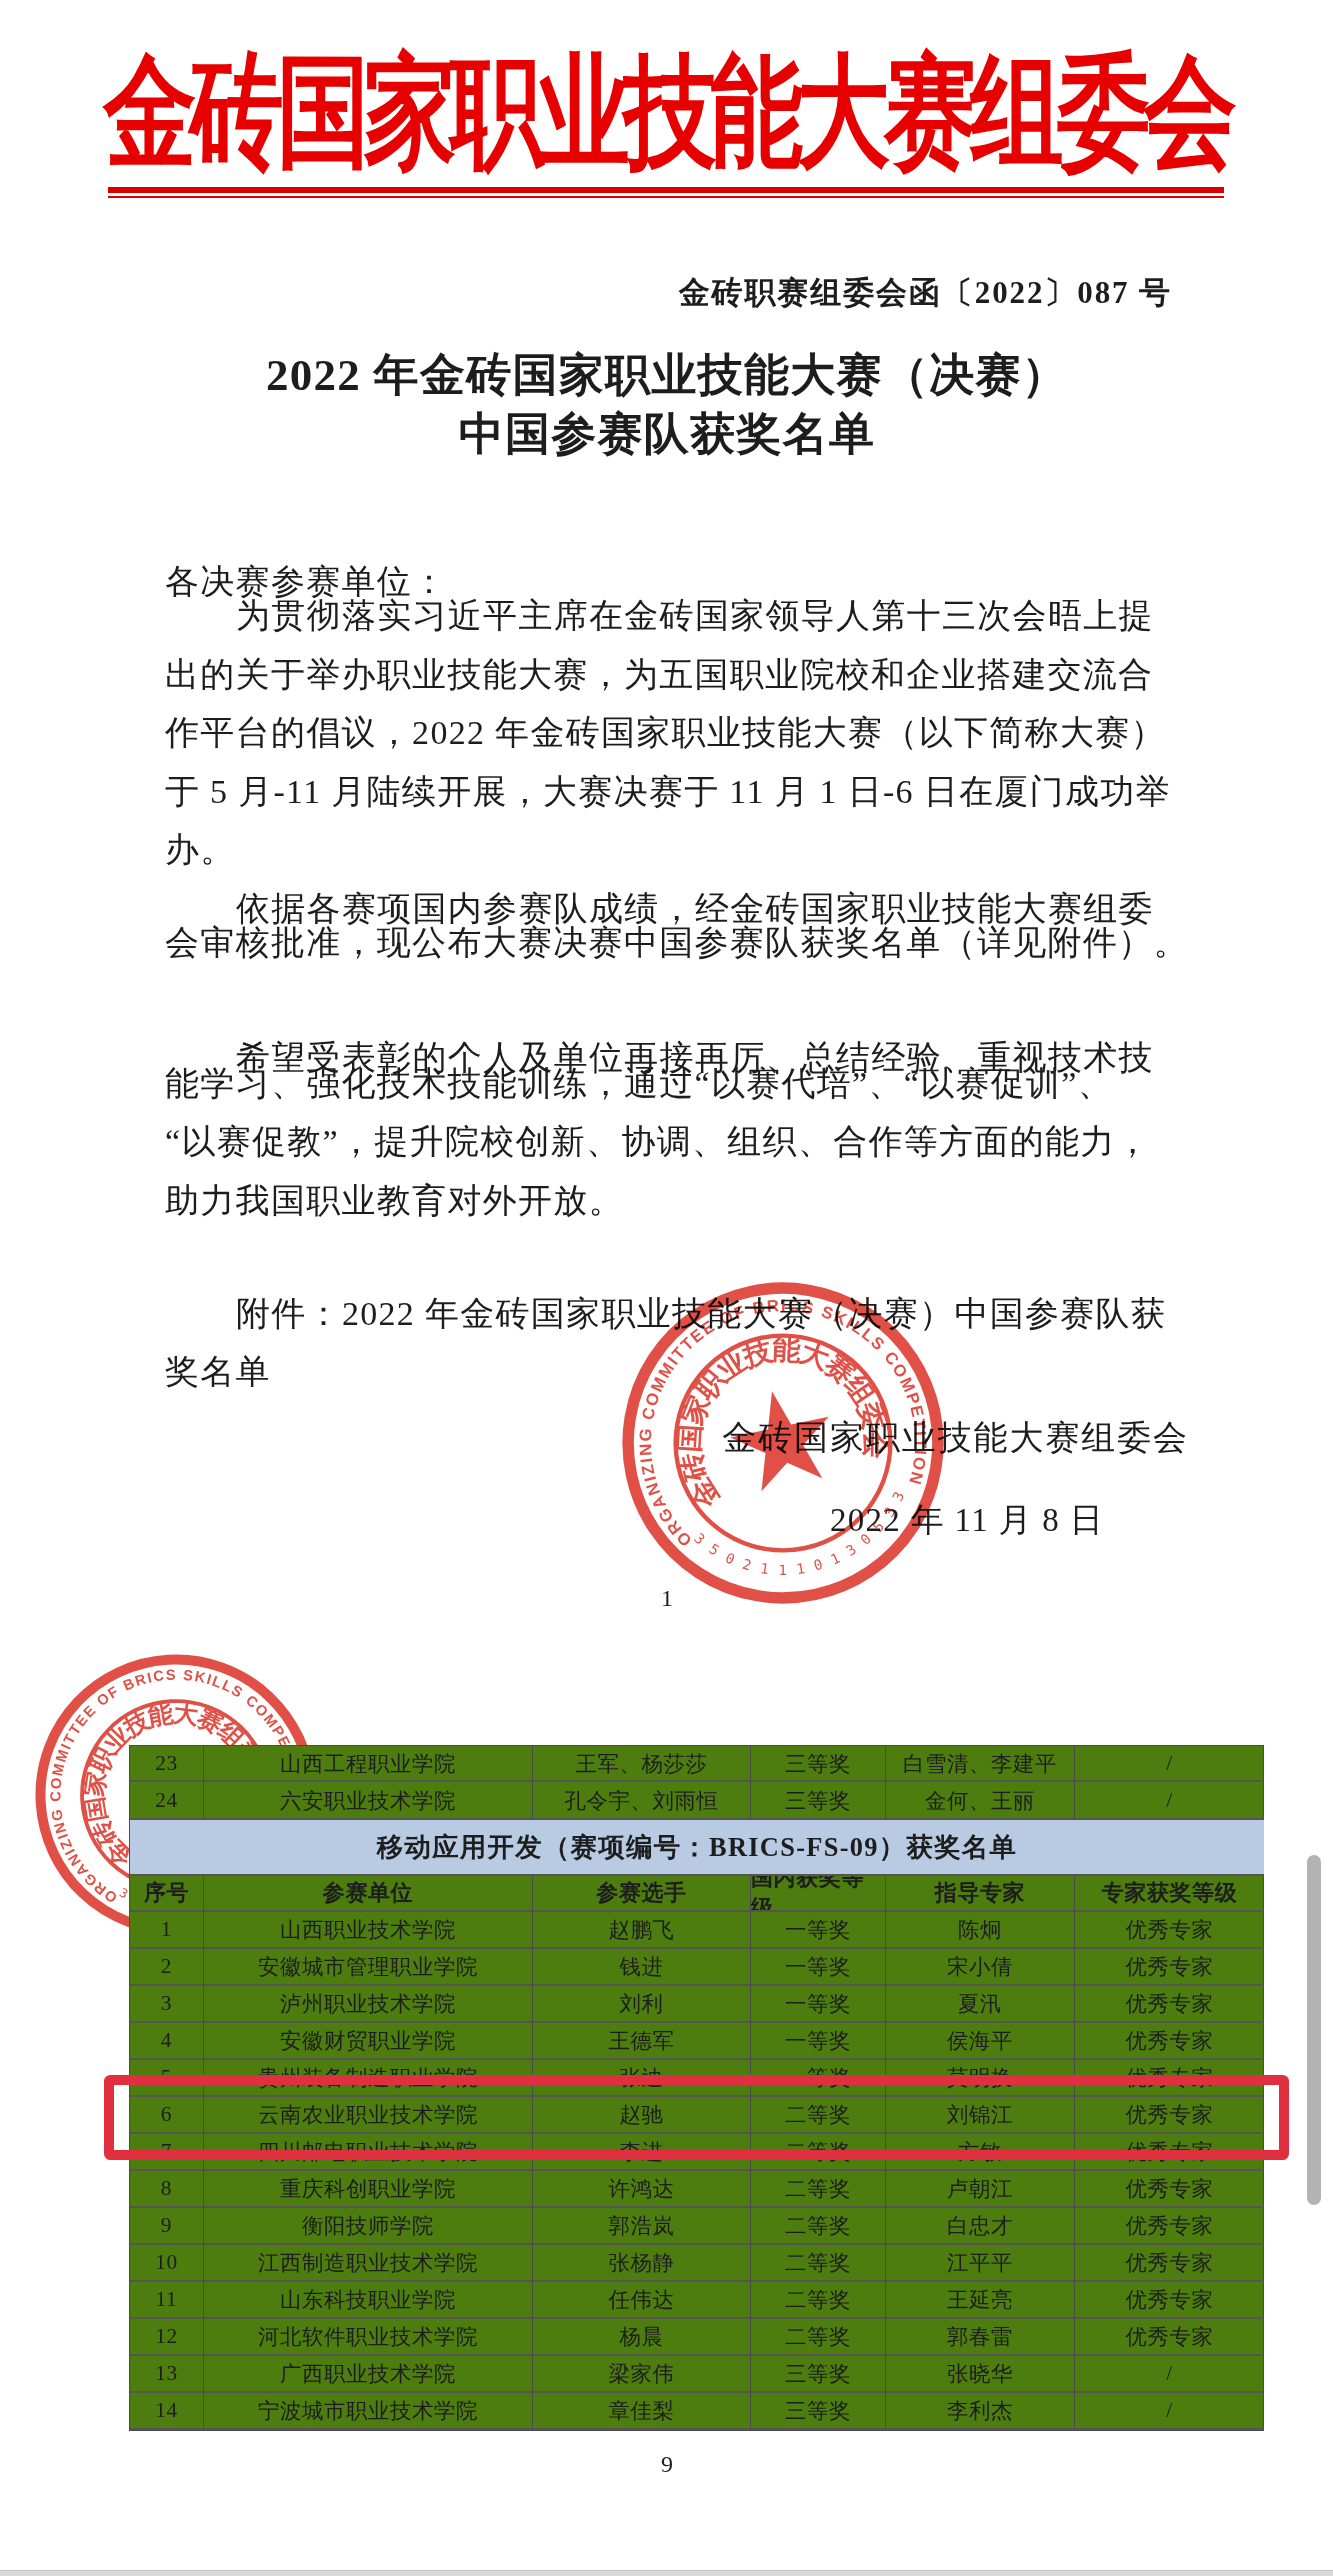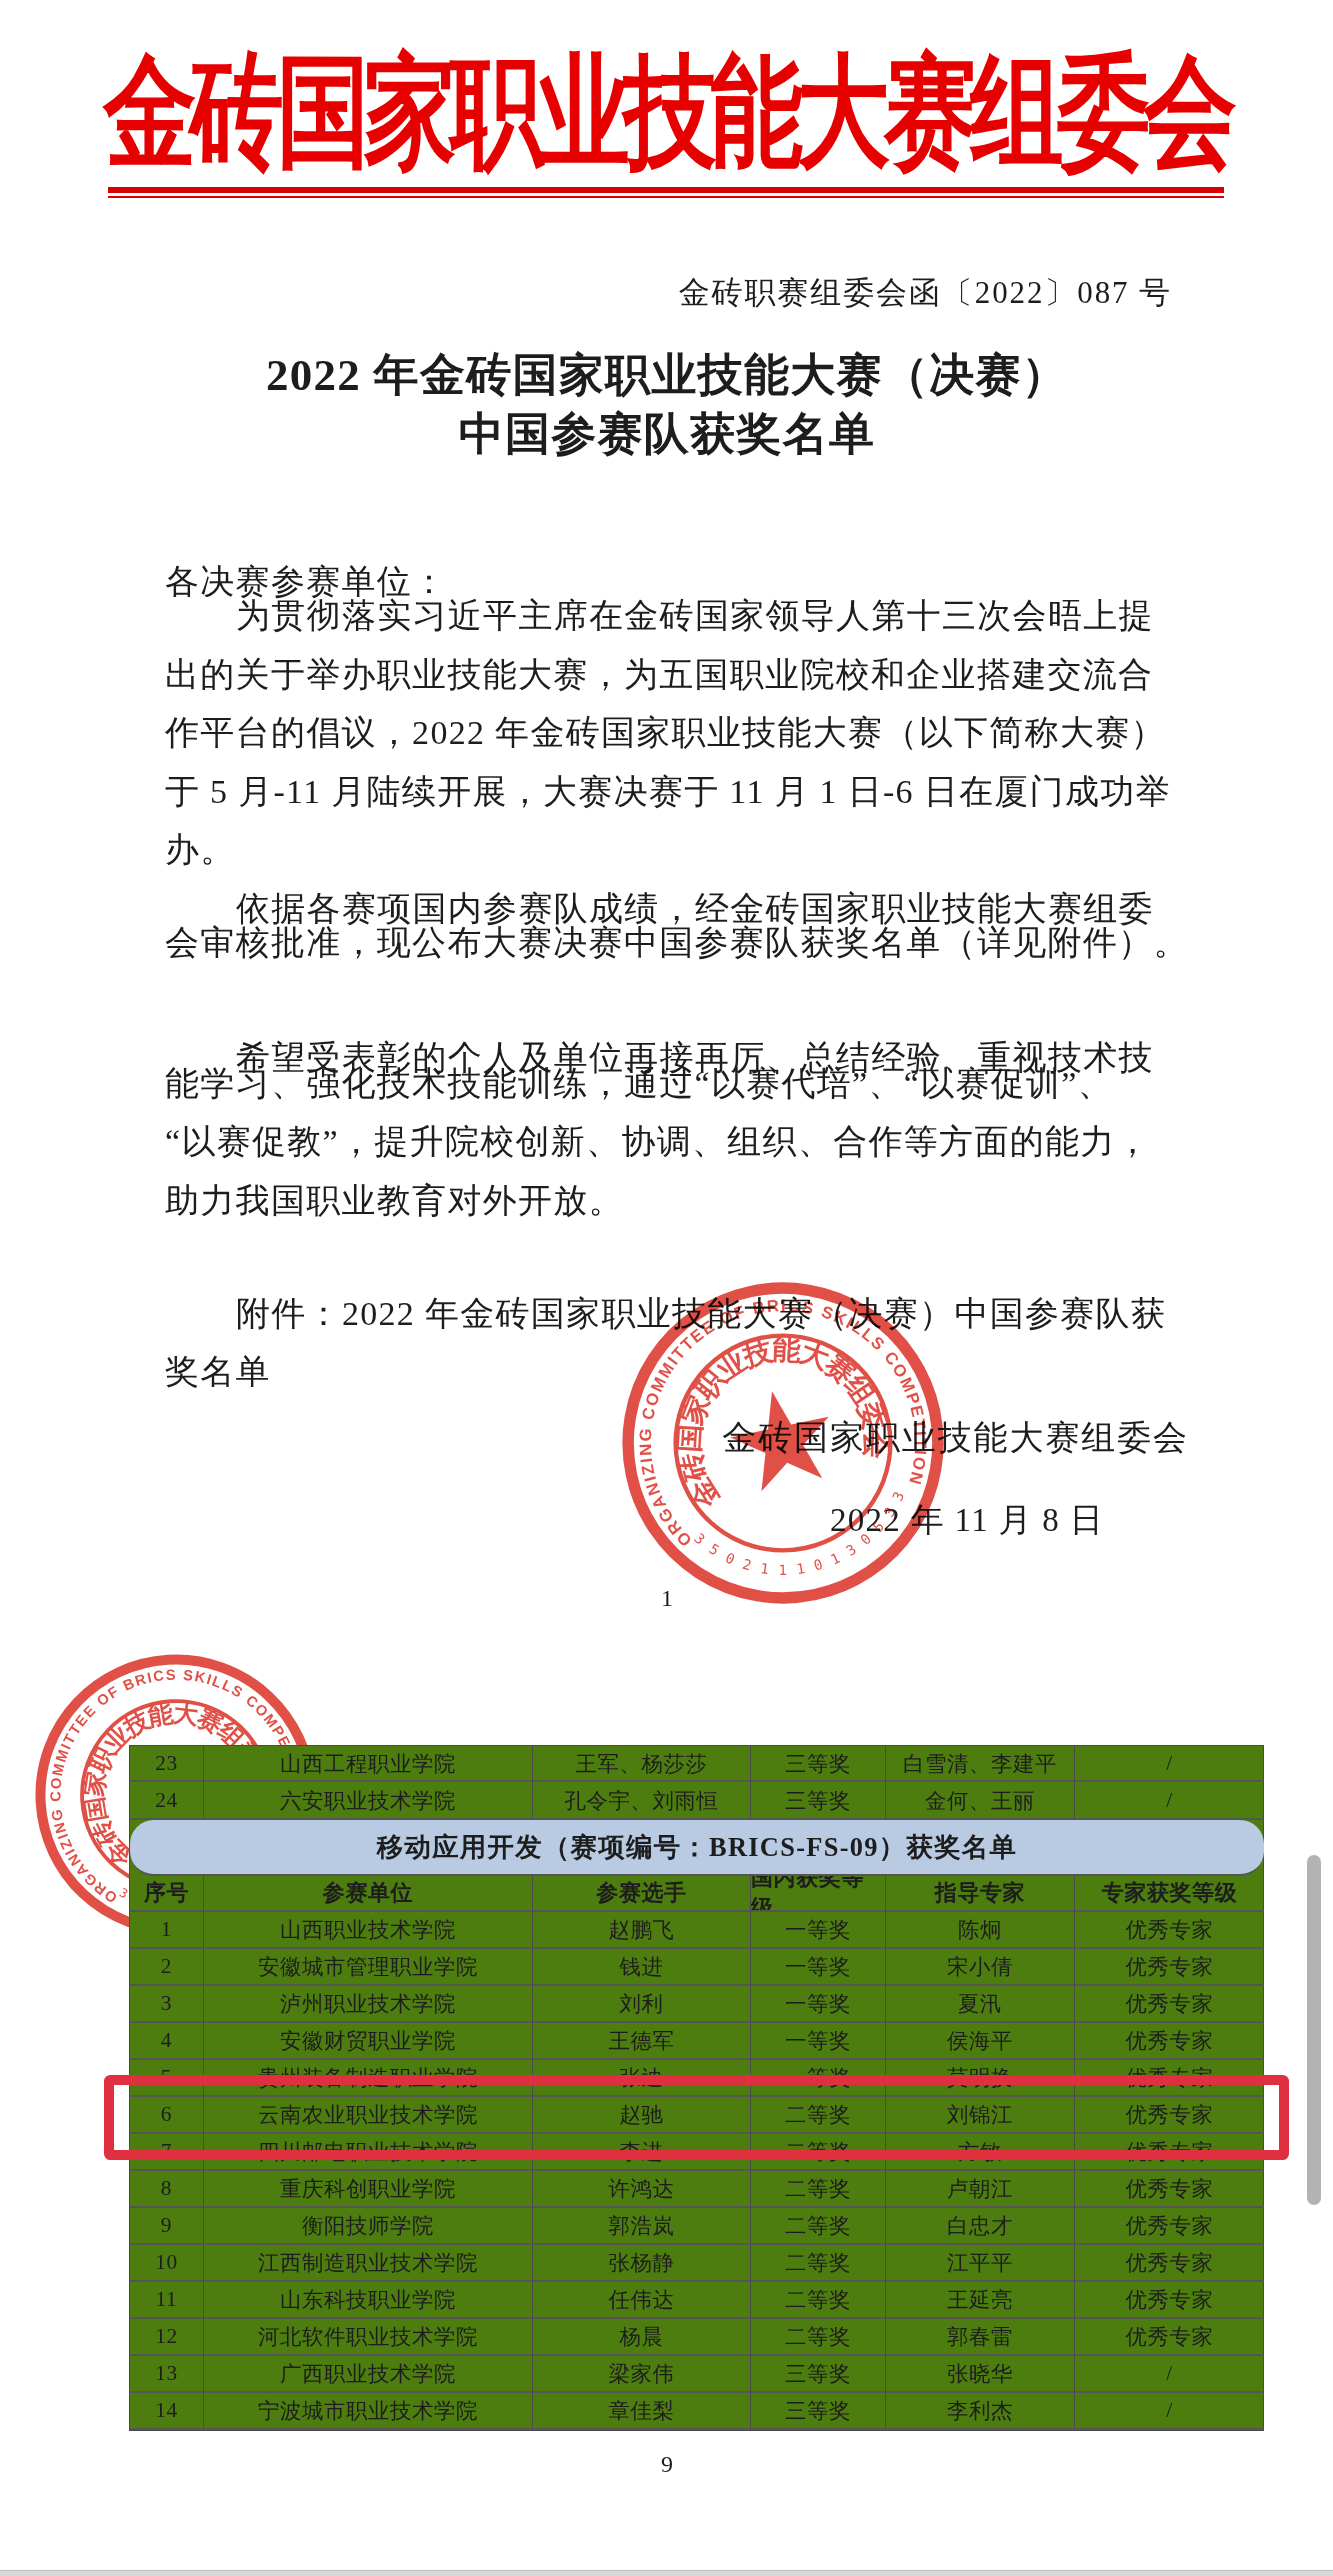--- a/index.html
+++ b/index.html
@@ -5,21 +5,21 @@
   html,body{margin:0;padding:0;background:#ffffff;}
   #canvas{position:relative;width:1334px;height:2576px;background:#ffffff;overflow:hidden;
           font-family:"Liberation Serif","DejaVu Serif",serif;color:#1d1d1d;}
   .abs{position:absolute;white-space:nowrap;}
   
   .org-header{left:0;right:0;top:30px;text-align:center;color:#e60000;
               font-weight:bold;font-size:93px;letter-spacing:-6.3px;
               transform:scaleY(1.32);transform-origin:top center;}
   .rule-thick{left:108px;width:1116px;top:187px;height:6.3px;background:#d90000;}
   .rule-thin{left:108px;width:1116px;top:196px;height:1.9px;background:#d90000;}
-  .doc-number{right:162px;top:272px;font-size:31px;letter-spacing:1.9px;}
+  .doc-number{right:162px;top:272px;font-size:31px;letter-spacing:1.9px;font-weight:bold;}
   .title{left:0;right:0;text-align:center;font-weight:bold;font-size:45px;letter-spacing:1.3px;}
   .title.l1{top:345px;} .title.l2{top:404px;}
   .bl{left:165px;height:36px;line-height:36px;font-size:34px;letter-spacing:1.3px;}
   .bl.ind{left:236px;}
   .signature{right:145px;top:1415px;font-size:34px;letter-spacing:1.9px;}
   .sign-date{right:230px;top:1482px;font-size:33px;letter-spacing:1.3px;margin-top:16px;}
   .pagenum{left:0;right:0;text-align:center;font-size:24px;}
   .pn1{top:1585px;} .pn9{top:2451px;}
   
   .seal{position:absolute;mix-blend-mode:multiply;opacity:.88;}
@@ -32,21 +32,21 @@
        display:grid;grid-template-columns:74px 329px 218px 135px 189px 189px;
        grid-template-rows:36px 38px 56px 36px repeat(14,37px);
        border:1.9px solid #4a4a4a;background:#4d7c0f;}
   .c{display:flex;align-items:center;justify-content:center;
      font-size:21.4px;letter-spacing:0.6px;border-right:1.3px solid #4a4a4a;
      border-bottom:2.5px double #555;overflow:hidden;}
   .c.lc{border-right:none;}
   .c.hd{font-weight:bold;font-size:22px;}
   .band{grid-column:1/-1;display:flex;align-items:center;justify-content:center;
         background:#b8cbe2;font-weight:bold;font-size:26.4px;letter-spacing:1.3px;
-        border-bottom:2.5px double #555;border-radius:24px;}
+        border-bottom:2.5px double #555;}
   .hl-box{left:104px;top:2075px;width:1165px;height:65px;border:10.7px solid #e0303f;
           border-radius:6.3px;background:transparent;}
   
   .scroll-thumb{left:1307px;top:1855px;width:14px;height:350px;border-radius:7px;background:#b3b3b3;}
   .bottom-bar{left:0;right:0;bottom:0;height:5px;background:#d8d8d8;border-top:0.6px solid #c1c1c1;}
 </style>
 </head>
 <body>
 
 <div id="canvas">

